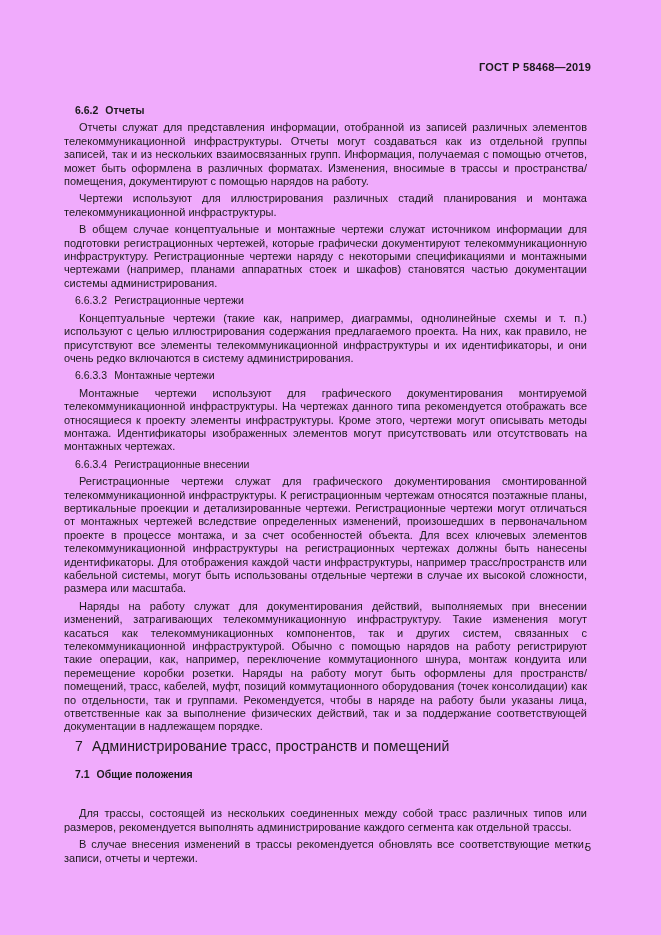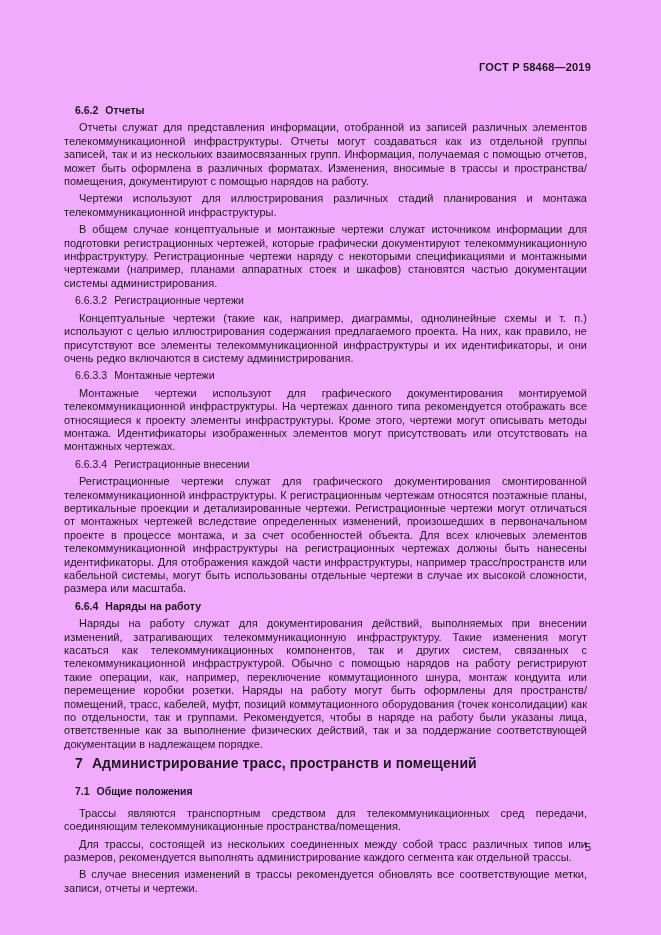--- a/index.html
+++ b/index.html
@@ -38,28 +38,28 @@
   .h .num { margin-right: 7px; }
   p.body {
     font-size: 11px;
     line-height: 13.4px;
     margin: 4px;
     text-indent: 15px;
     text-align: justify;
   }
   .h2row {
     font-size: 14px;
-    font-weight: bold;
+    font-weight: normal;
     line-height: 17px;
     margin: 2px 0 13px 0;
     padding-left: 15px;
     letter-spacing: 0.1px;
   }
   .h2row .num { margin-right: 9px; }
-  .sub-head { margin-bottom: 8px; }
+  .sub-head { margin-bottom: 26px; }
   .page-number {
     position: absolute;
     top: 841px;
     left: 60px;
     width: 531px;
     text-align: right;
     font-size: 11px;
   }
 </style>
 </head>
@@ -85,29 +85,27 @@
     <p class="body">Концептуальные чертежи (такие как, например, диаграммы, однолинейные схемы и т. п.) используют с целью иллюстрирования содержания предлагаемого проекта. На них, как правило, не присутствуют все элементы телекоммуникационной инфраструктуры и их идентификаторы, и они очень редко включаются в систему администрирования.</p>
 
     <div class="h"><span class="num">6.6.3.3</span><span>Монтажные чертежи</span></div>
 
     <p class="body">Монтажные чертежи используют для графического документирования монтируемой телекоммуникационной инфраструктуры. На чертежах данного типа рекомендуется отображать все относящиеся к проекту элементы инфраструктуры. Кроме этого, чертежи могут описывать методы монтажа. Идентификаторы изображенных элементов могут присутствовать или отсутствовать на монтажных чертежах.</p>
 
     <div class="h"><span class="num">6.6.3.4</span><span>Регистрационные внесении</span></div>
 
     <p class="body">Регистрационные чертежи служат для графического документирования смонтированной телекоммуникационной инфраструктуры. К регистрационным чертежам относятся поэтажные планы, вертикальные проекции и детализированные чертежи. Регистрационные чертежи могут отличаться от монтажных чертежей вследствие определенных изменений, произошедших в первоначальном проекте в процессе монтажа, и за счет особенностей объекта. Для всех ключевых элементов телекоммуникационной инфраструктуры на регистрационных чертежах должны быть нанесены идентификаторы. Для отображения каждой части инфраструктуры, например трасс/пространств или кабельной системы, могут быть использованы отдельные чертежи в случае их высокой сложности, размера или масштаба.</p>
 
-    <div class="h hb"><span class="num">6.6.4</span><span>Наряды на работу</span></div>
 
     <p class="body">Наряды на работу служат для документирования действий, выполняемых при внесении изменений, затрагивающих телекоммуникационную инфраструктуру. Такие изменения могут касаться как телекоммуникационных компонентов, так и других систем, связанных с телекоммуникационной инфраструктурой. Обычно с помощью нарядов на работу регистрируют такие операции, как, например, переключение коммутационного шнура, монтаж кондуита или перемещение коробки розетки. Наряды на работу могут быть оформлены для пространств/помещений, трасс, кабелей, муфт, позиций коммутационного оборудования (точек консолидации) как по отдельности, так и группами. Рекомендуется, чтобы в наряде на работу были указаны лица, ответственные как за выполнение физических действий, так и за поддержание соответствующей документации в надлежащем порядке.</p>
 
     <div class="h2row"><span class="num">7</span><span>Администрирование трасс, пространств и помещений</span></div>
 
     <div class="h hb sub-head"><span class="num">7.1</span><span>Общие положения</span></div>
 
-    <p class="body">Трассы являются транспортным средством для телекоммуникационных сред передачи, соединяющим телекоммуникационные пространства/помещения.</p>
     <p class="body">Для трассы, состоящей из нескольких соединенных между собой трасс различных типов или размеров, рекомендуется выполнять администрирование каждого сегмента как отдельной трассы.</p>
     <p class="body">В случае внесения изменений в трассы рекомендуется обновлять все соответствующие метки, записи, отчеты и чертежи.</p>
 
   </div>
 
   <div class="page-number">5</div>
 
 </div>
 
 </body></html>

